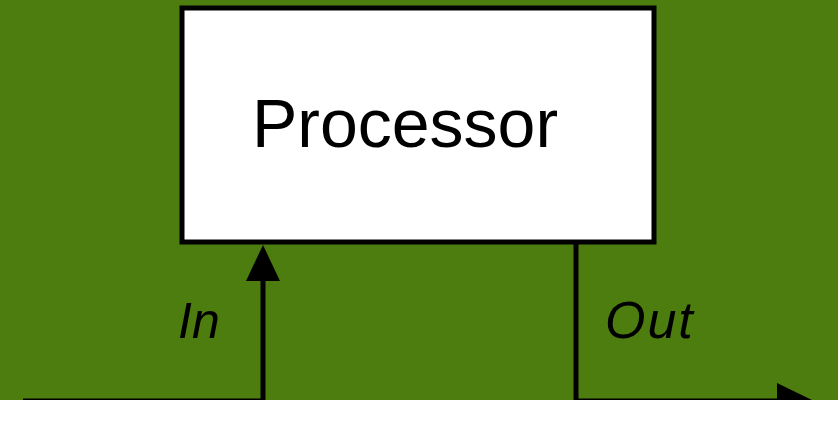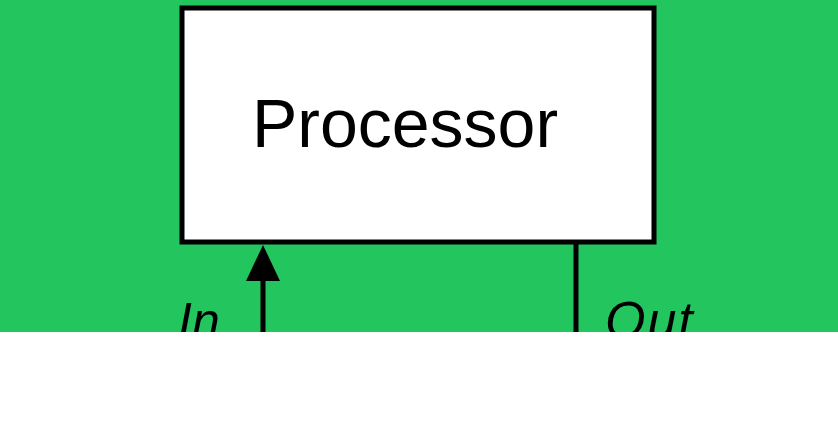--- a/index.html
+++ b/index.html
@@ -3,22 +3,22 @@
 <meta charset="utf-8">
 <style>
   html, body {
     margin: 0;
     padding: 0;
     background: #ffffff;
   }
   .canvas {
     position: relative;
     width: 838px;
-    height: 332px;
-    background: #22c55e;
+    height: 400px;
+    background: #4d7c0f;
     overflow: hidden;
   }
   svg {
     display: block;
   }
   .box-label {
     font-family: "Liberation Sans", "DejaVu Sans", sans-serif;
     font-size: 68px;
     font-weight: 400;
   }

